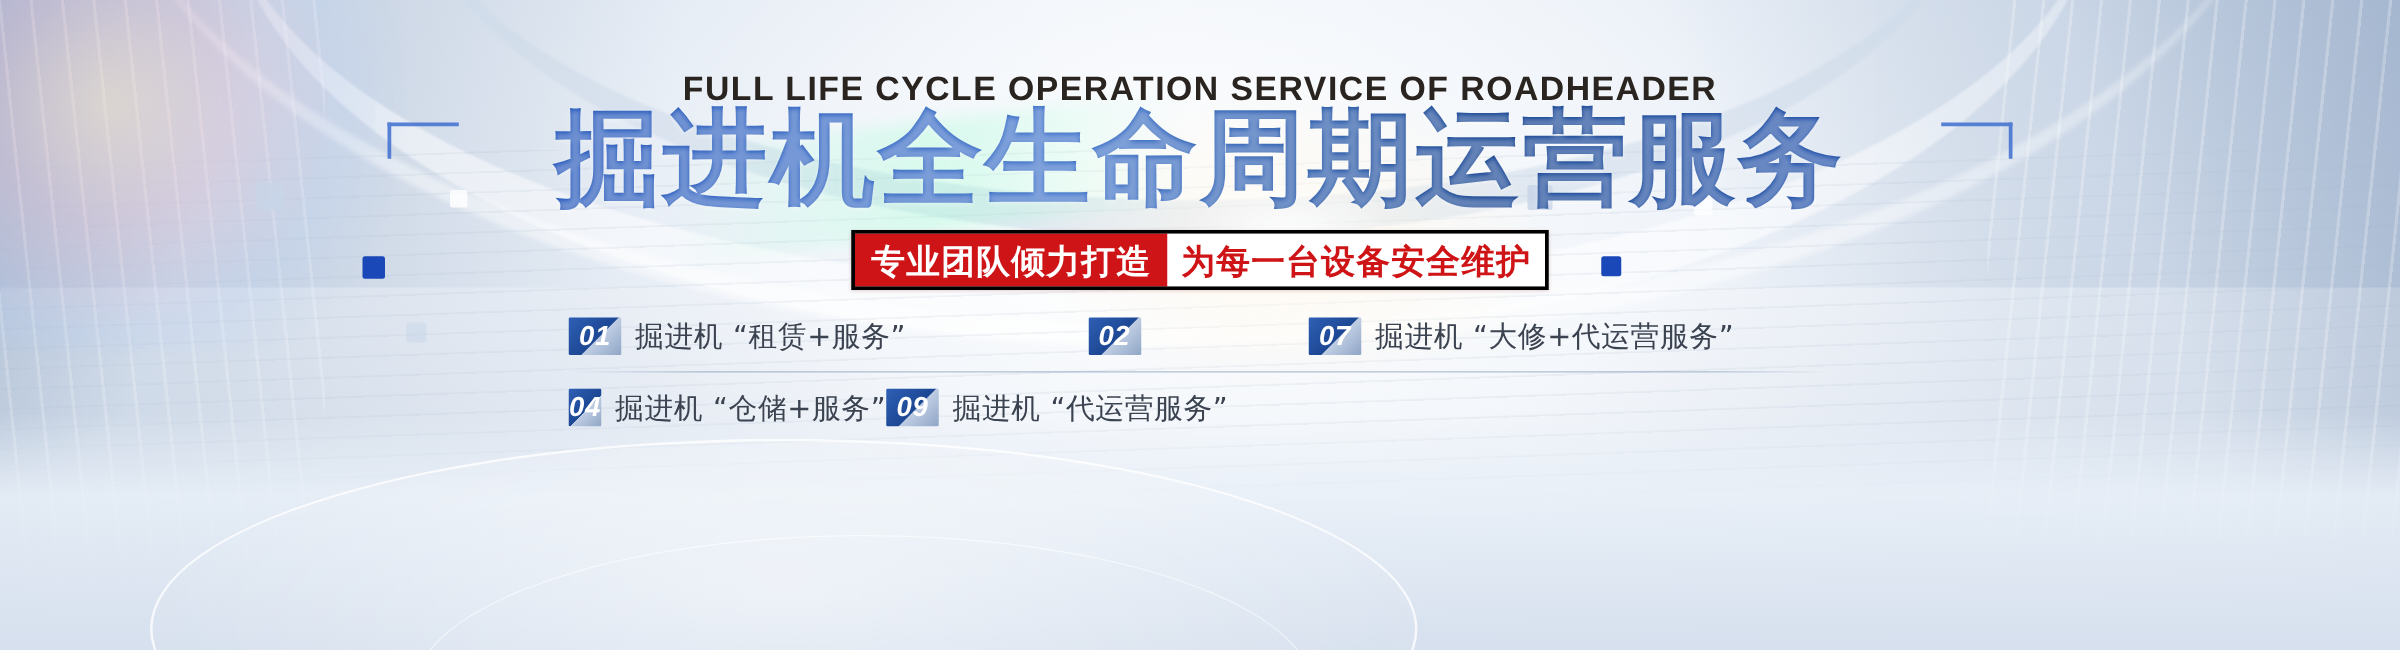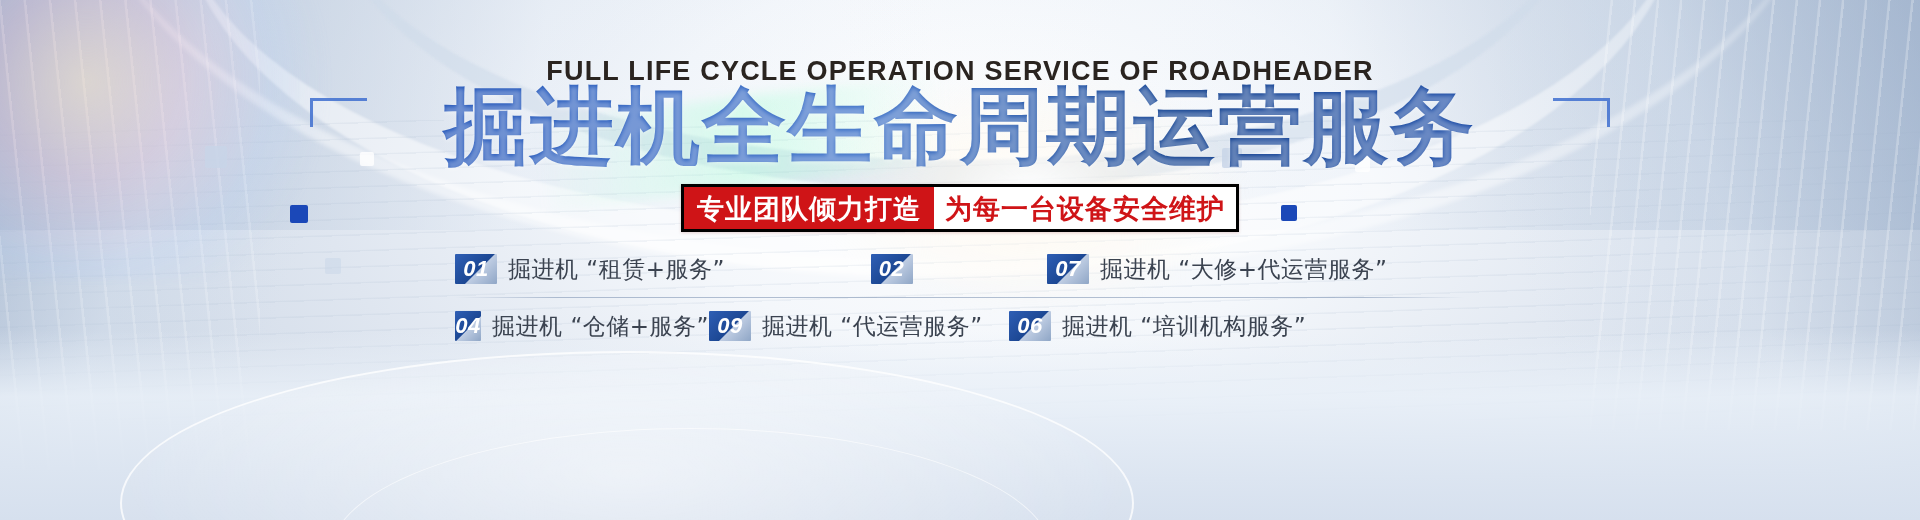--- a/index.html
+++ b/index.html
@@ -353,21 +353,17 @@
 
       <div class="service-row">
         <div class="service-item" style="width:254px;">
           <span class="num-chip">04</span>
           <span class="svc-text">掘进机 “仓储+服务”</span>
         </div>
         <div class="service-item" style="width:300px;">
           <span class="num-chip">09</span>
           <span class="svc-text">掘进机 “代运营服务”</span>
         </div>
-        <div class="service-item">
-          <span class="num-chip">06</span>
-          <span class="svc-text">掘进机 “培训机构服务”</span>
-        </div>
       </div>
 
     </div>
   </div>
 </div>
 
 </body></html>

